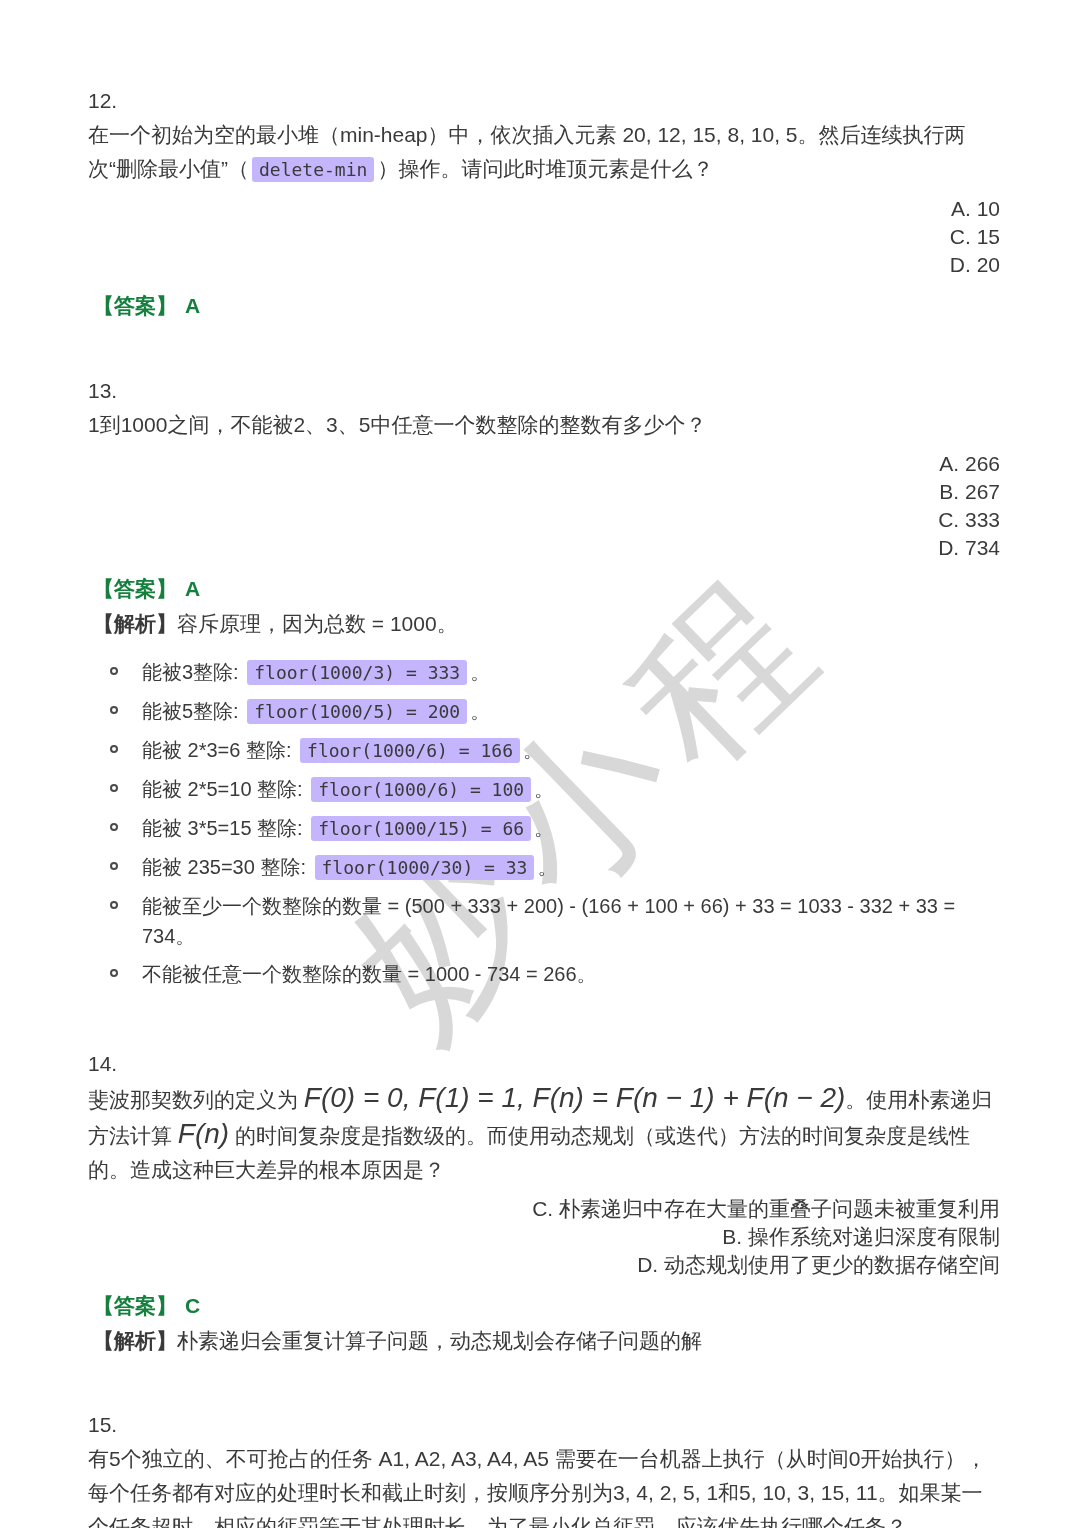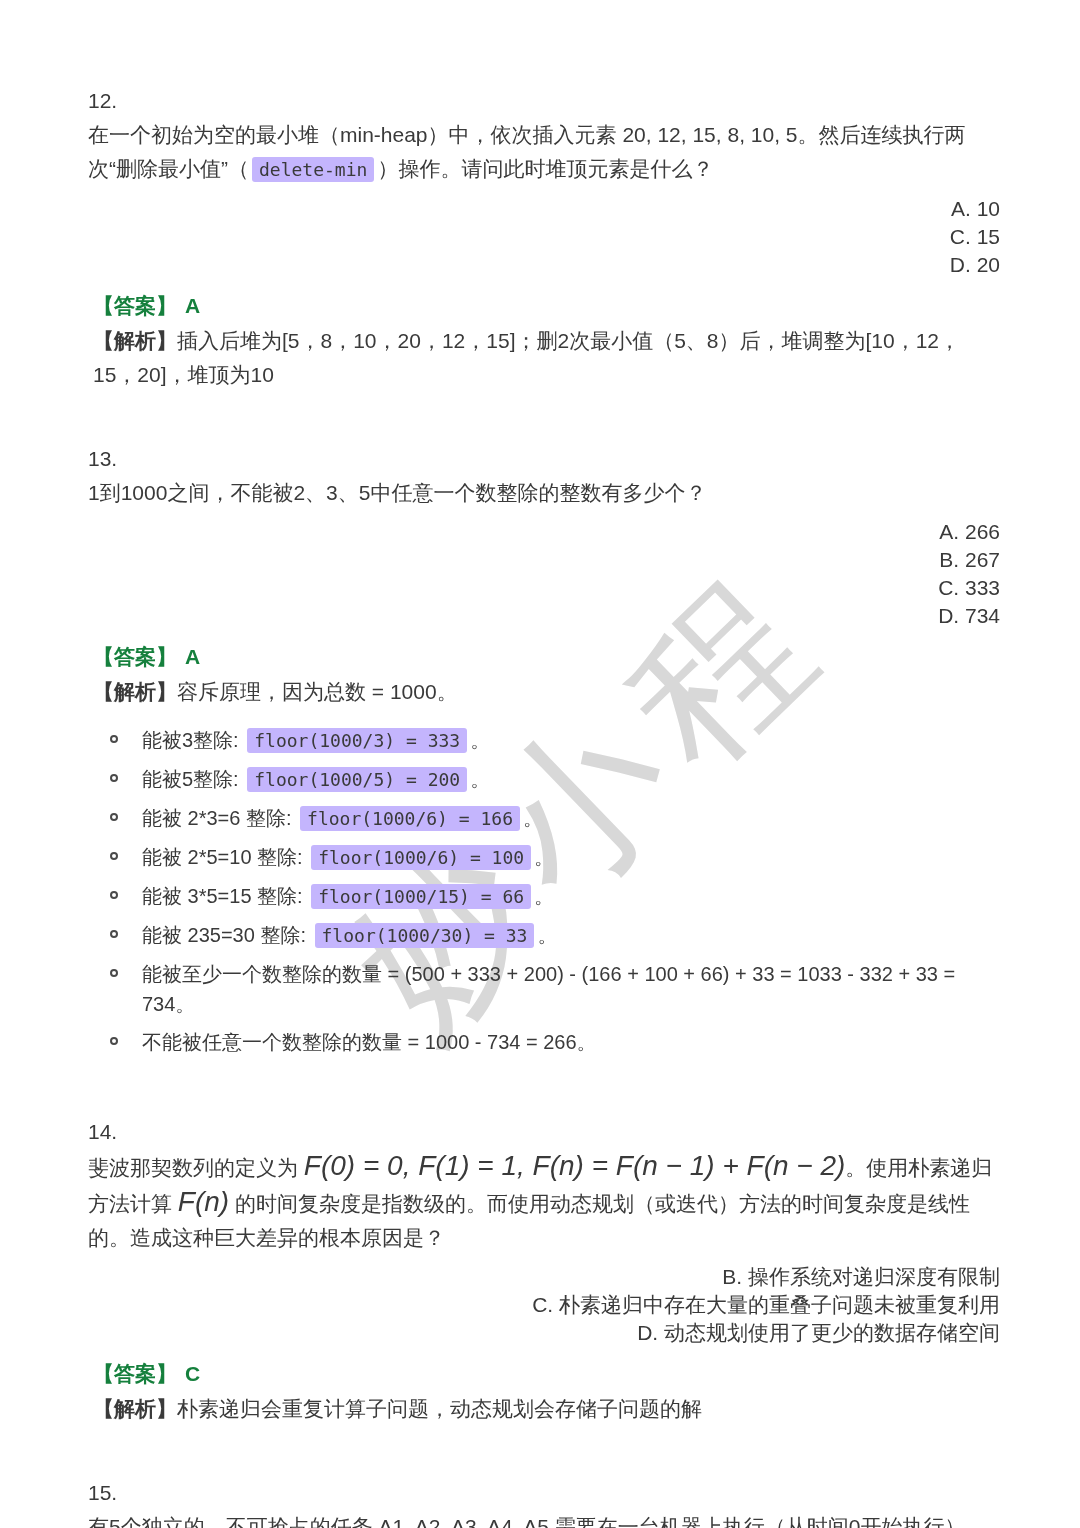--- a/index.html
+++ b/index.html
@@ -88,21 +88,20 @@
     <section class="question">
       <div class="qnum">12.</div>
       <div class="qbody">
         <p class="stem"><span>在一个初始为空的最小堆（min-heap）中，依次插入元素 20, 12, 15, 8, 10, 5。然后连续执行两次“删除最小值”（</span><span class="chip">delete-min</span><span>）操作。请问此时堆顶元素是什么？</span></p>
         <div class="options">
           <div class="option">A. 10</div>
           <div class="option">C. 15</div>
           <div class="option">D. 20</div>
         </div>
         <div class="answer-line"><span>【答案】</span><span class="ans-letter">A</span></div>
-        <div class="analysis"><span class="ana-label">【解析】</span><span>插入后堆为[5，8，10，20，12，15]；删2次最小值（5、8）后，堆调整为[10，12，15，20]，堆顶为10</span></div>
       </div>
     </section>
 
     <section class="question">
       <div class="qnum">13.</div>
       <div class="qbody">
         <p class="stem">1到1000之间，不能被2、3、5中任意一个数整除的整数有多少个？</p>
         <div class="options">
           <div class="option">A. 266</div>
           <div class="option">B. 267</div>
@@ -146,22 +145,22 @@
             </li>
         </ul>
       </div>
     </section>
 
     <section class="question">
       <div class="qnum">14.</div>
       <div class="qbody">
         <p class="stem"><span>斐波那契数列的定义为 </span><span class="math">F(0) = 0, F(1) = 1, F(n) = F(n − 1) + F(n − 2)</span><span>。使用朴素递归方法计算 </span><span class="math">F(n)</span><span> 的时间复杂度是指数级的。而使用动态规划（或迭代）方法的时间复杂度是线性的。造成这种巨大差异的根本原因是？</span></p>
         <div class="options">
+          <div class="option">C. 朴素递归中存在大量的重叠子问题未被重复利用</div>
           <div class="option">B. 操作系统对递归深度有限制</div>
-          <div class="option">C. 朴素递归中存在大量的重叠子问题未被重复利用</div>
           <div class="option">D. 动态规划使用了更少的数据存储空间</div>
         </div>
         <div class="answer-line"><span>【答案】</span><span class="ans-letter">C</span></div>
         <div class="analysis"><span class="ana-label">【解析】</span><span>朴素递归会重复计算子问题，动态规划会存储子问题的解</span></div>
       </div>
     </section>
 
     <section class="question q15">
       <div class="qnum">15.</div>
       <div class="qbody">

